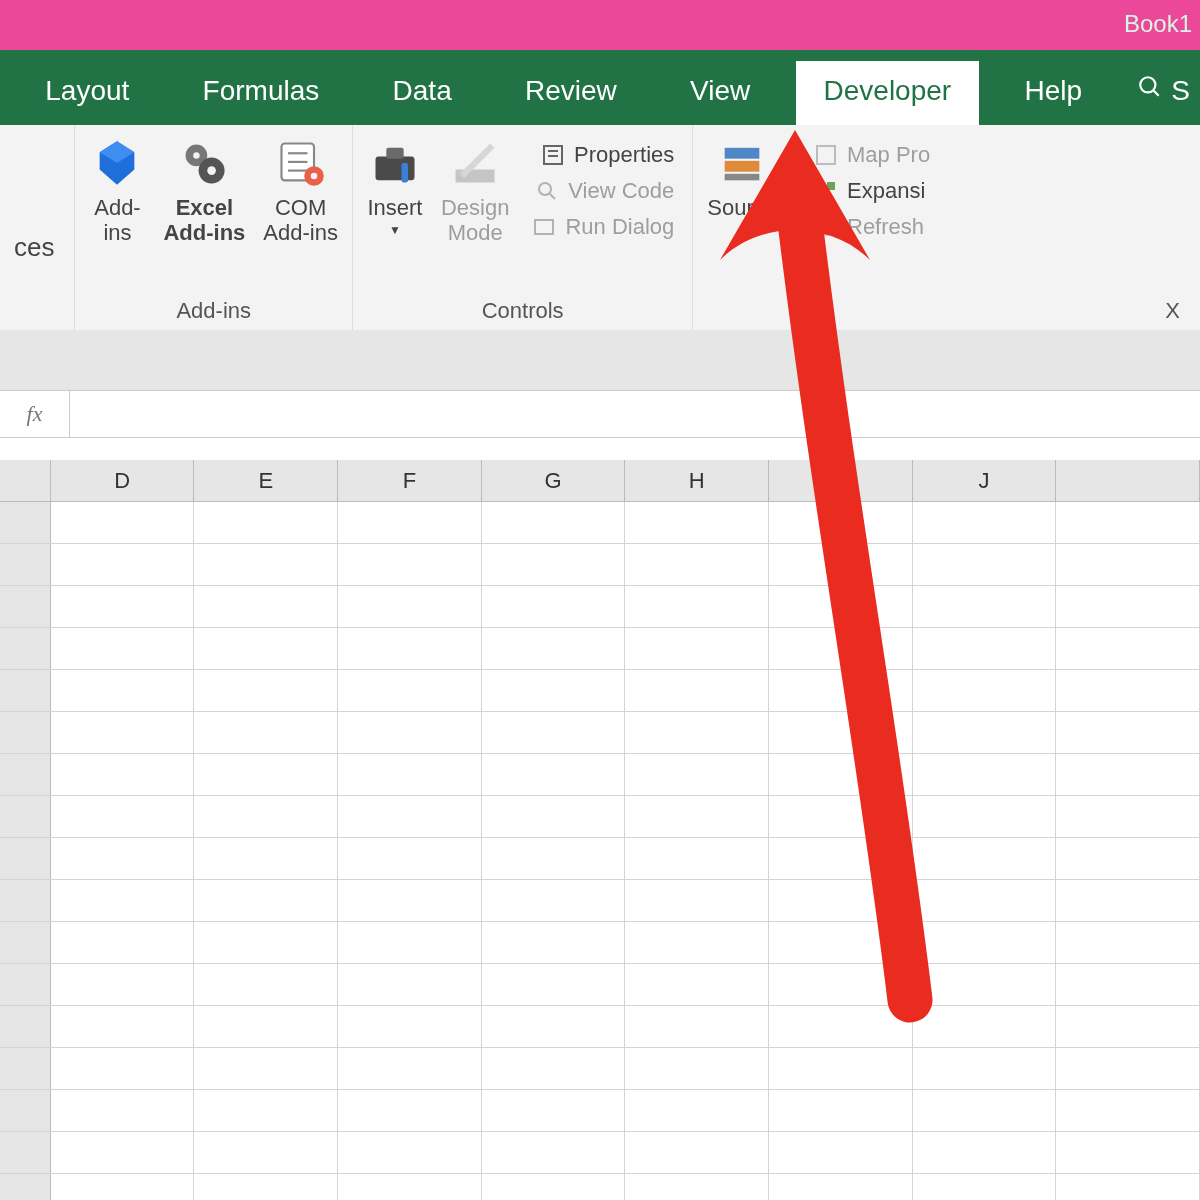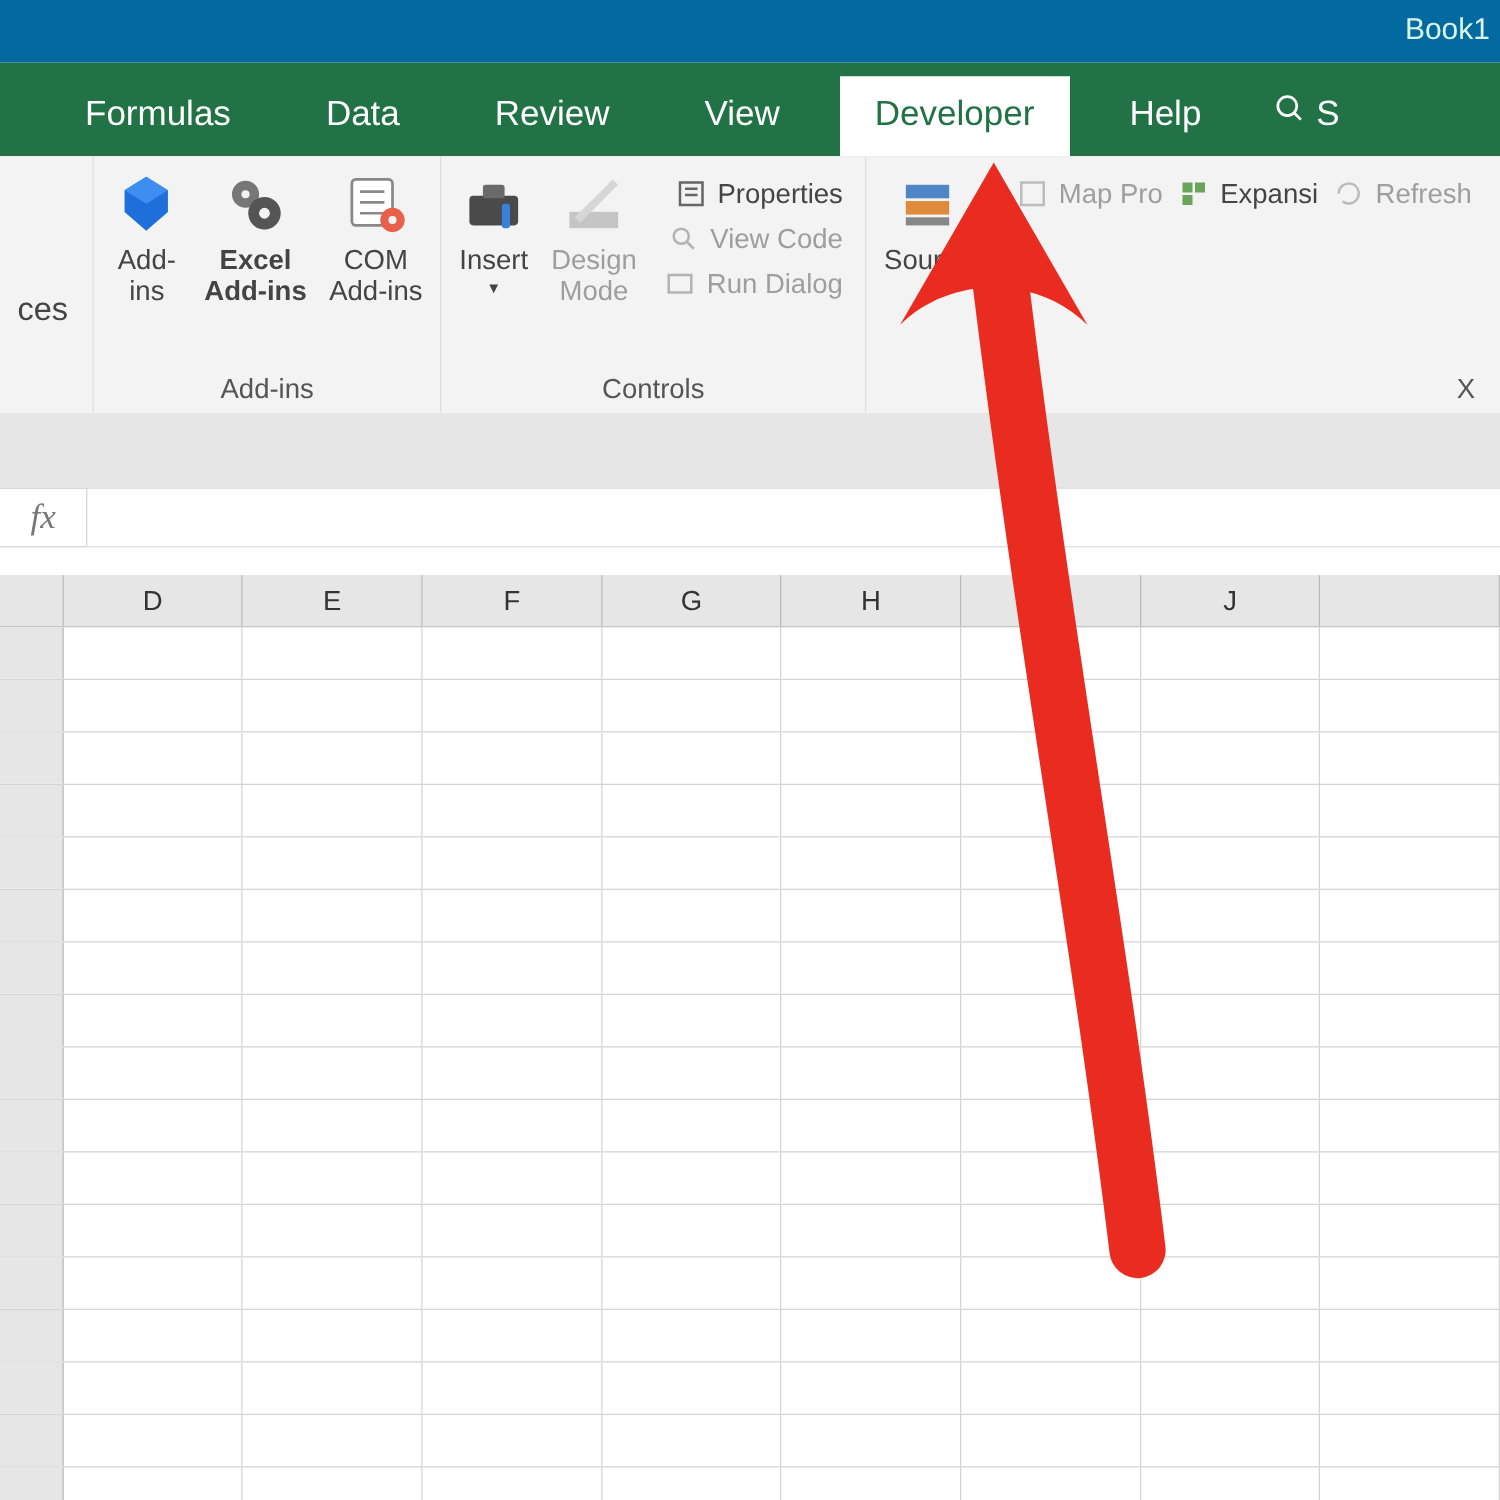--- a/index.html
+++ b/index.html
@@ -6,21 +6,21 @@
   body {
     font-family: "Segoe UI", Tahoma, sans-serif;
     width: 1200px;
     height: 1200px;
     overflow: hidden;
     background: #fff;
     position: relative;
   }
   .titlebar {
     height: 50px;
-    background: #0369a1;
+    background: #ec4899;
     color: #fff;
     position: relative;
   }
   .book-title {
     position: absolute;
     right: 8px;
     top: 10px;
     font-size: 24px;
     color: #d8f5e4;
   }
@@ -109,21 +109,21 @@
     align-items:center;
     border-top:1px solid #ccc;
     border-bottom:1px solid #ccc;
     background:#fff;
   }
   .fx-label {
     width: 70px;
     text-align:right;
     font-style: italic;
     font-family: "Cambria Math", serif;
-    font-size: 28px;
+    font-size: 22px;
     color:#777;
     border-right:1px solid #ccc;
     height:100%;
     display:flex;
     align-items:center;
     justify-content:center;
   }
   .fx-input {
     flex:1;
     height:100%;
@@ -165,20 +165,21 @@
 </style>
 </head>
 <body>
 
 <div class="titlebar">
   <div class="book-title">Book1</div>
 </div>
 
 <div class="tabbar">
   <div class="tabgap"></div>
+  <div class="tab">Layout</div>
   <div class="tabgap"></div>
   <div class="tab">Formulas</div>
   <div class="tabgap"></div>
   <div class="tab">Data</div>
   <div class="tabgap"></div>
   <div class="tab">Review</div>
   <div class="tabgap"></div>
   <div class="tab">View</div>
   <div class="tabgap"></div>
   <div class="tab active">Developer</div>
@@ -305,21 +306,21 @@
       <div class="rbtn" style="margin-right:14px;">
         <span class="icon">
           <svg viewBox="0 0 48 48" width="52" height="52">
               <rect x="8" y="10" width="32" height="10" fill="#4f86c6"></rect>
               <rect x="8" y="22" width="32" height="10" fill="#e08a3c"></rect>
               <rect x="8" y="34" width="32" height="6" fill="#888"></rect>
             </svg>
         </span>
         <span>Source</span>
       </div>
-      <div style="display:flex; flex-direction:row; gap:4px; padding-top:4px;align-items:flex-end;">
+      <div style="display:flex; flex-direction:column; gap:4px; padding-top:4px;">
         <div class="smallbtn disabled">
           <span class="sicon">
             <svg viewBox="0 0 24 24" width="24" height="24" opacity="0.6">
                 <rect x="3" y="3" width="18" height="18" fill="none" stroke="#999" stroke-width="2"></rect>
               </svg>
           </span>
           <span>Map Pro</span>
         </div>
         <div class="smallbtn">
           <span class="sicon">

